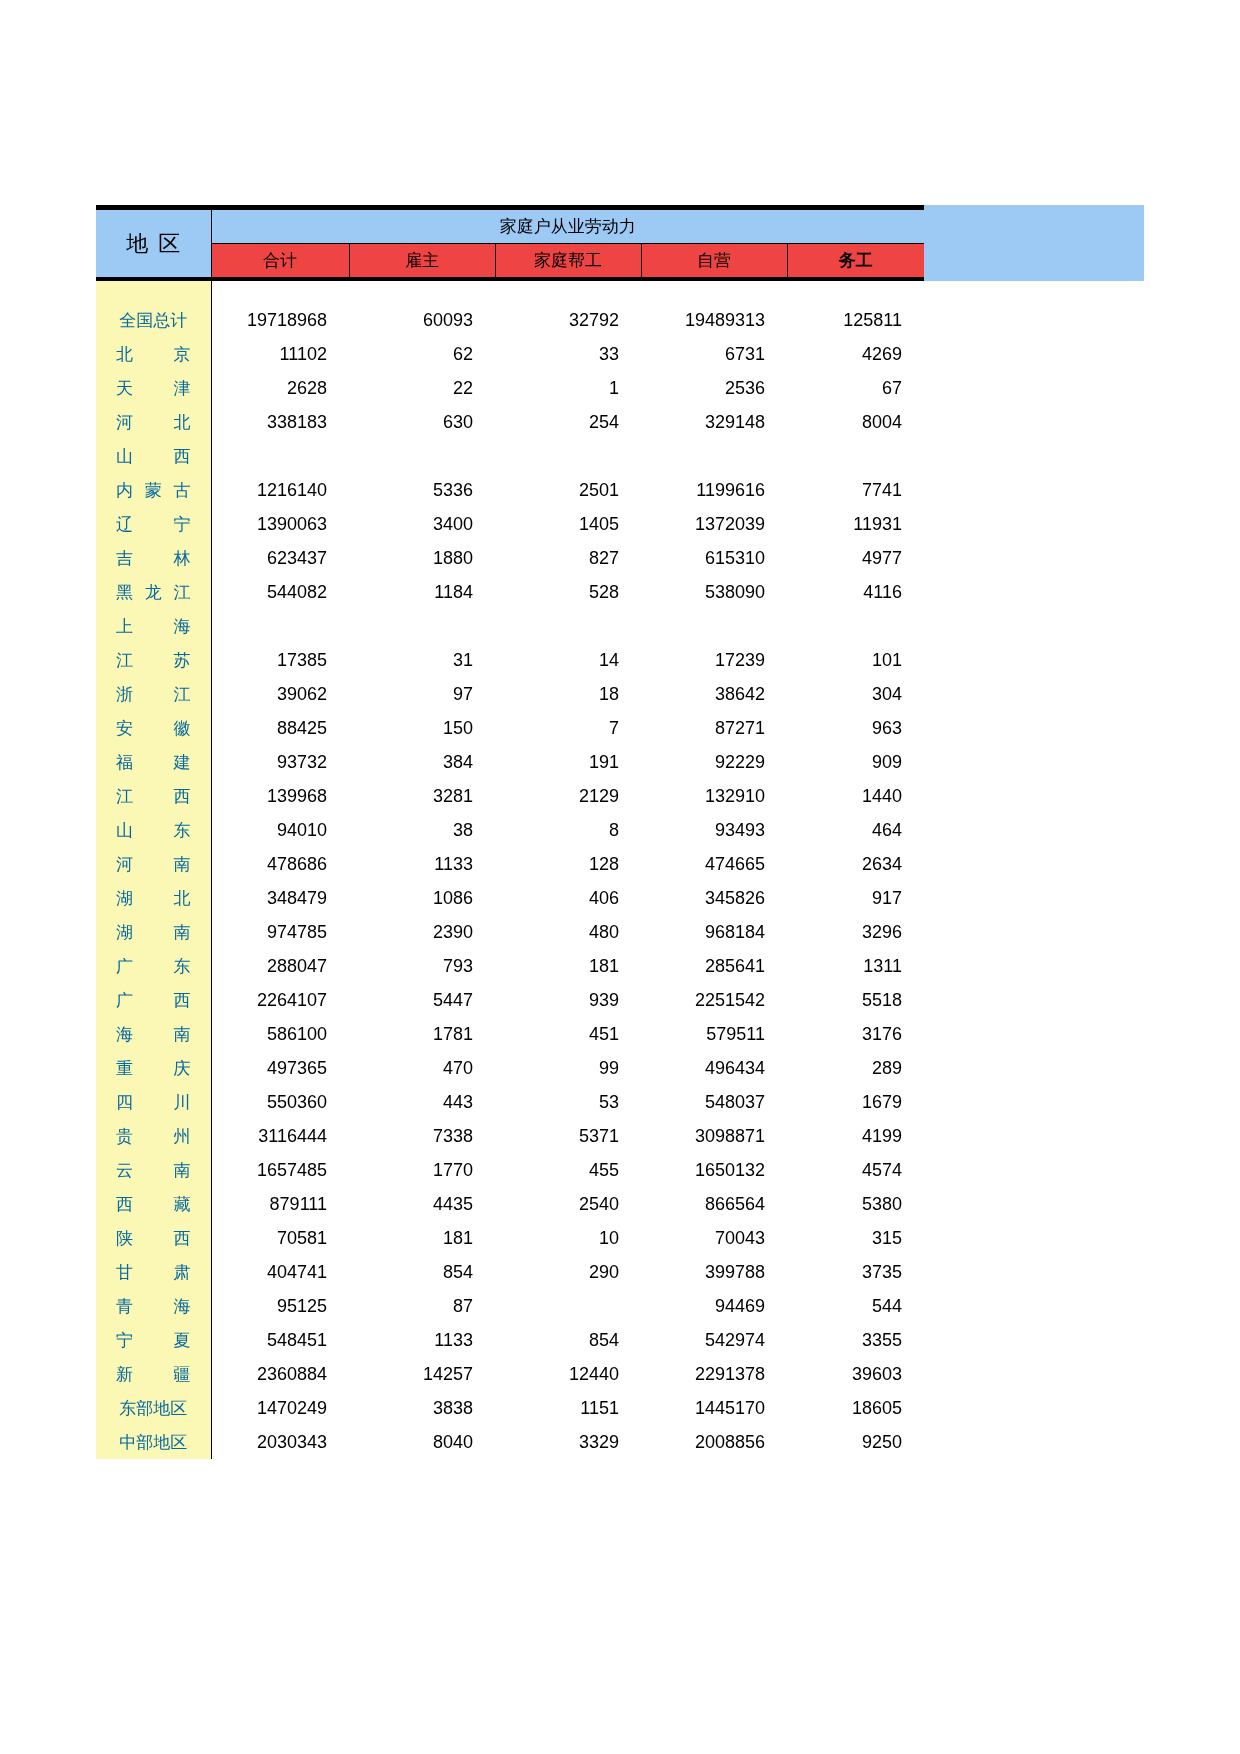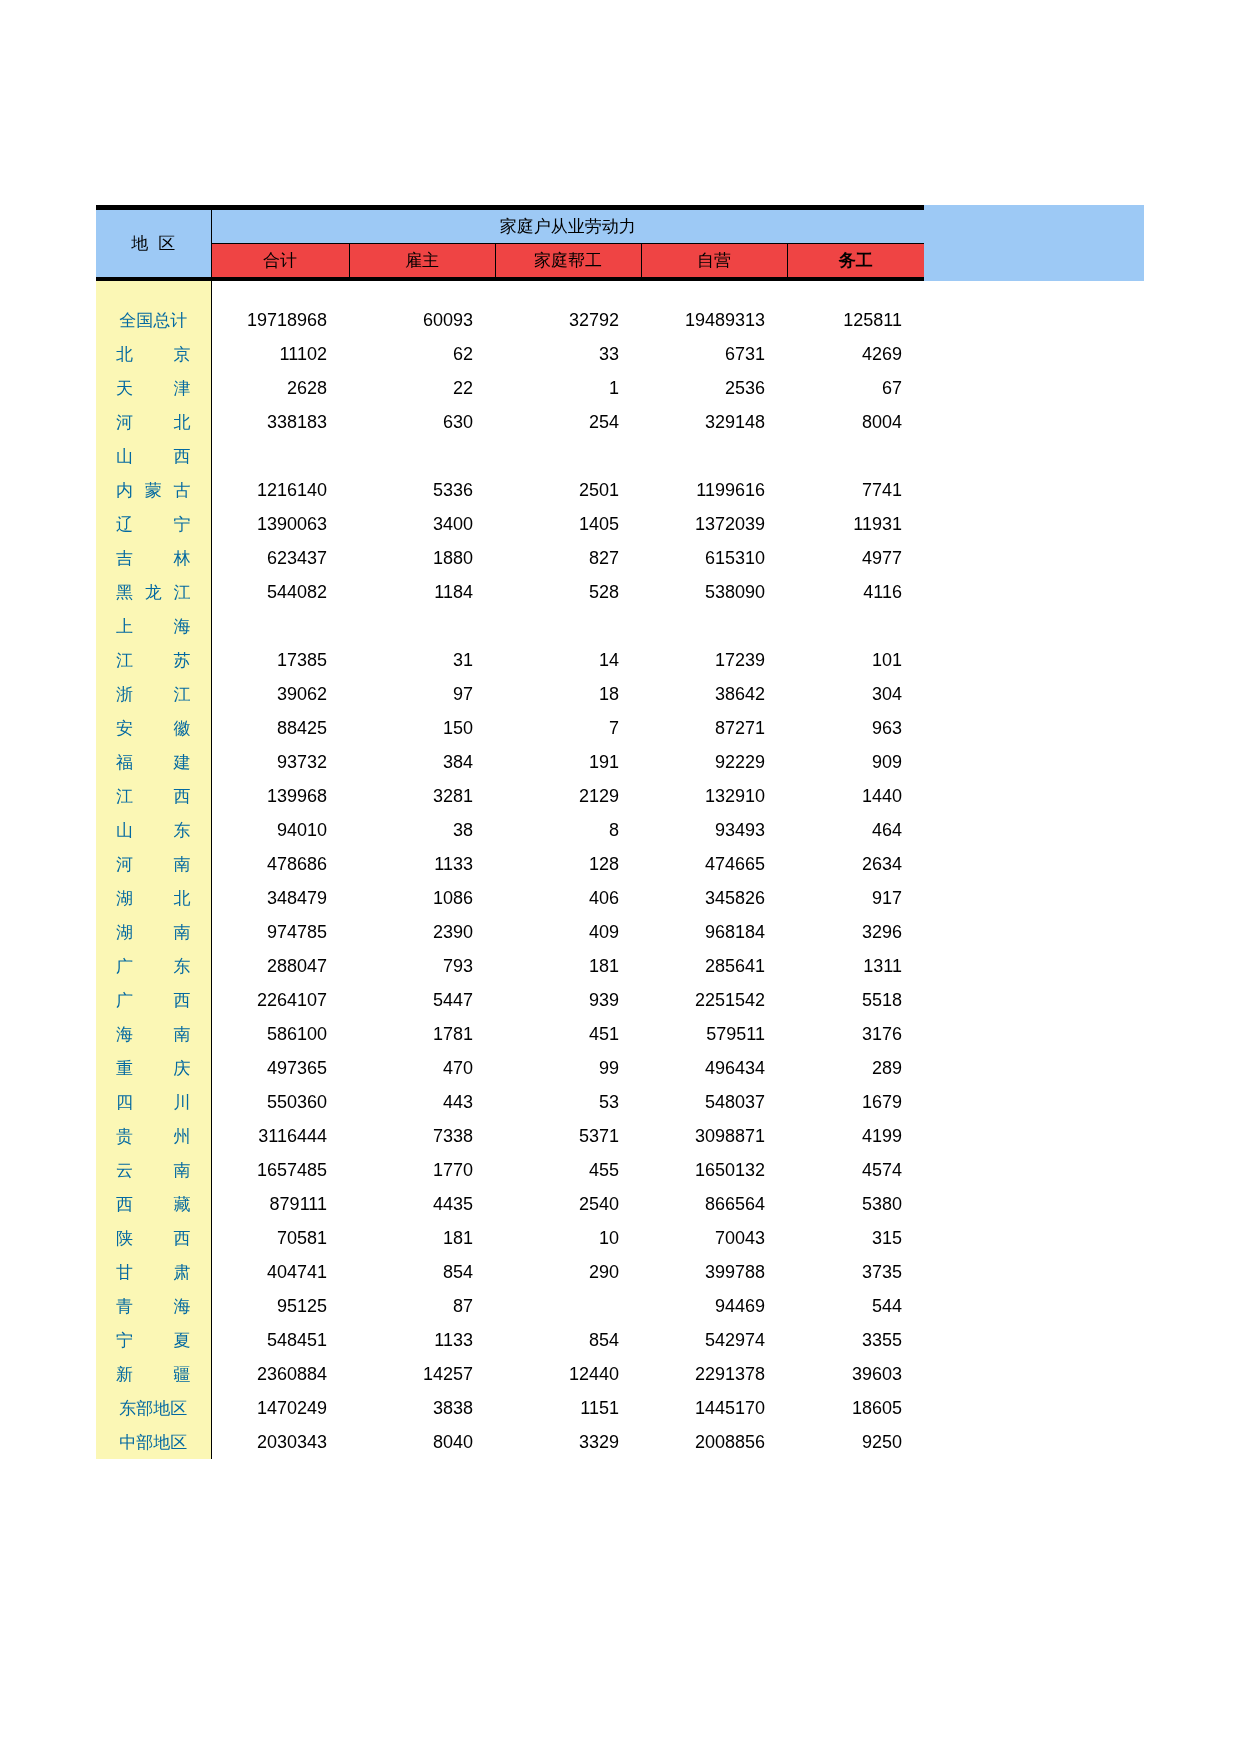--- a/index.html
+++ b/index.html
@@ -56,21 +56,21 @@
   }
   thead .topline td.pad {
     background: #9dc9f5;
   }
 
   th.region-head {
     background: #9dc9f5;
     border-right: 1.5px solid #000;
     border-bottom: none;
     font-weight: normal;
-    font-size: 17px;
+    font-size: 22px;
     text-align: center;
     vertical-align: middle;
     letter-spacing: 10px;
     text-indent: 10px;
     padding: 8px;
     margin-left: 28px;
   }
 
   th.group-head {
     background: #9dc9f5;
@@ -382,21 +382,21 @@
               <td class="num">1086</td>
               <td class="num">406</td>
               <td class="num">345826</td>
               <td class="num">917</td>
               <td></td>
             </tr>
             <tr>
               <td class="region-cell"><span class="rlabel">湖南</span></td>
               <td class="num">974785</td>
               <td class="num">2390</td>
-              <td class="num">409</td>
+              <td class="num">480</td>
               <td class="num">968184</td>
               <td class="num">3296</td>
               <td></td>
             </tr>
             <tr>
               <td class="region-cell"><span class="rlabel">广东</span></td>
               <td class="num">288047</td>
               <td class="num">793</td>
               <td class="num">181</td>
               <td class="num">285641</td>

